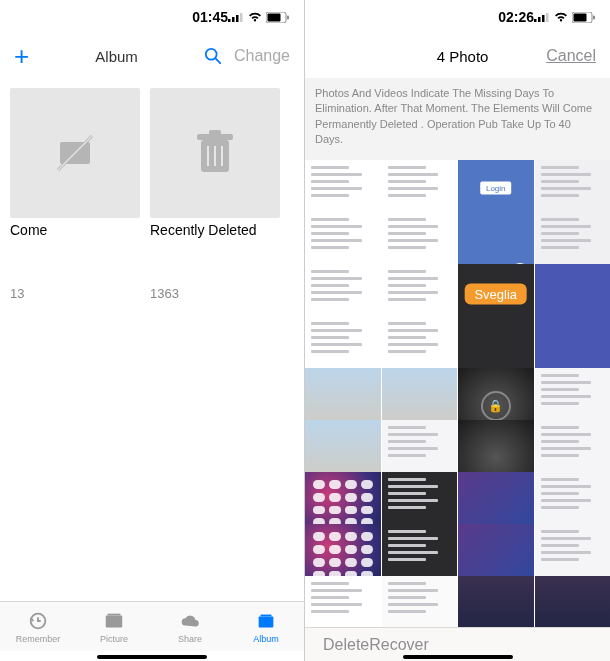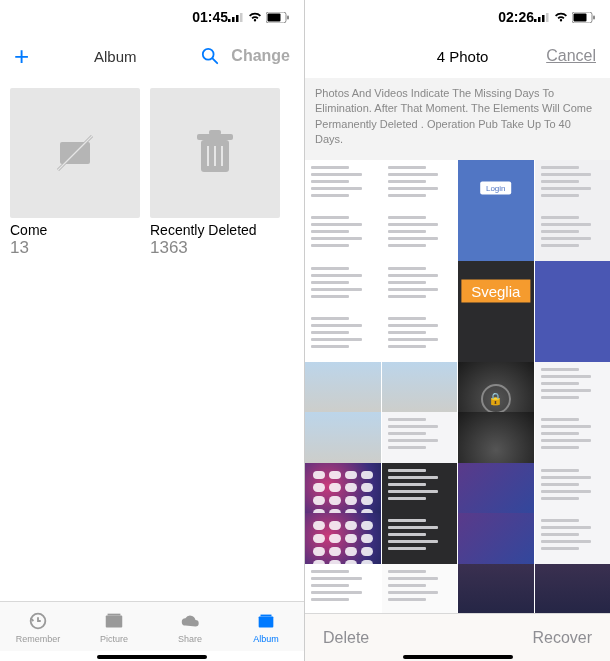--- a/index.html
+++ b/index.html
@@ -6,65 +6,65 @@
   body { width: 610px; height: 661px; display: flex; background: #fff; overflow: hidden; }
   .screen { position: relative; background: #fff; display: flex; flex-direction: column; }
   .screen-left { width: 305px; border-right: 1px solid #ccc; }
   .screen-right { width: 305px; }
   .status-bar { height: 34px; display: flex; justify-content: flex-end; align-items: center; padding: 0 14px; font-size: 14px; font-weight: 600; color: #000; }
   .status-icons { display: flex; gap: 4px; align-items: center; }
   .signal, .wifi, .battery { display: inline-block; }
   .nav-bar { height: 44px; display: flex; align-items: center; justify-content: space-between; padding: 0 14px; }
   .plus-btn { color: #007aff; font-size: 26px; font-weight: 300; }
   .nav-center { flex: 1; text-align: center; font-size: 15px; color: #333; }
-  .nav-right { display: flex; align-items: flex-start; gap: 12px; font-weight: bold; }
+  .nav-right { display: flex; align-items: flex-start; gap: 12px; }
   .search-icon { color: #007aff; width: 18px; height: 18px; }
   .change-btn { color: #aaa; font-size: 16px; }
   .album-grid { display: flex; gap: 10px; padding: 10px; }
   .album { width: 130px; }
   .album-thumb { width: 130px; height: 130px; background: #e6e6e6; border-radius: 2px; display: flex; align-items: center; justify-content: center; }
   .album-title { font-size: 14px; color: #000; margin-top: 4px; }
-  .album-count { font-size: 17px; color: #888; }
+  .album-count { font-size: 13px; color: #888; margin-top: 48px; }
   .tab-bar { position: absolute; bottom: 10px; left: 0; right: 0; height: 50px; border-top: 1px solid #d8d8d8; display: flex; background: #f9f9f9; }
   .tab { flex: 1; display: flex; flex-direction: column; align-items: center; justify-content: center; gap: 2px; font-size: 9px; color: #9a9a9a; }
   .tab.active { color: #007aff; }
   .tab svg { width: 22px; height: 22px; }
   .home-indicator { position: absolute; bottom: 2px; left: 50%; transform: translateX(-50%); width: 110px; height: 4px; background: #000; border-radius: 3px; }
 
   
   .nav-bar-r { height: 44px; display: flex; align-items: center; justify-content: space-between; padding: 0 14px; }
   .photo-count { flex: 1; text-align: center; font-size: 15px; color: #000; padding-left: 60px; }
   .cancel-btn { color: #8e8e93; font-size: 16px; text-decoration: underline; }
   .info-text { padding: 8px 10px 12px; font-size: 11px; color: #888; background: #f3f3f3; line-height: 1.4; }
   .grid { flex: 1; display: grid; grid-template-columns: repeat(4, 1fr); gap: 1px; overflow: hidden; background: #fff; }
   .cell { position: relative; aspect-ratio: 1; background: #ddd; overflow: hidden; }
   .cell-bg { width: 100%; height: 100%; }
   .days { position: absolute; bottom: 2px; left: 4px; right: 2px; font-size: 10px; color: #fff; text-shadow: 0 0 3px rgba(0,0,0,.8); font-weight: 500; white-space: nowrap; overflow: hidden; }
   .check { position: absolute; bottom: 4px; right: 4px; width: 20px; height: 20px; border-radius: 50%; background: #007aff; border: 2px solid #fff; display: flex; align-items: center; justify-content: center; }
   .check::after { content: "✓"; color: #fff; font-size: 12px; font-weight: bold; }
-  .bottom-bar { height: 48px; border-top: 1px solid #d8d8d8; display: flex; justify-content: space-between; align-items: center; padding: 0 18px; background: #faf8f6; }
+  .bottom-bar { height: 34px; border-top: 1px solid #d8d8d8; display: flex; align-items: center; padding: 0 18px; background: #faf8f6; }
   .delete-btn { color: #8e8e93; font-size: 16px; }
   .recover-btn { color: #8e8e93; font-size: 16px; }
 
   
   .tb-list { background: linear-gradient(#fff 0%, #fff 100%); }
   .tb-login { background: #5176c4; }
   .tb-form { background: #f0f0f2; }
   .tb-sveglia { background: #2b2b2d; }
   .tb-post { background: #4a57b3; }
   .tb-sky { background: linear-gradient(#bcd5ea, #d5cabb); }
   .tb-lock { background: radial-gradient(#555, #1a1a1a); }
   .tb-set { background: #f5f5f7; }
   .tb-home { background: radial-gradient(circle at 30% 30%, #c93b7a, #3a2e7c 60%, #102048); }
   .tb-ctrl { background: #2a2a2c; }
   .tb-gradient { background: linear-gradient(135deg, #5a3a8a, #2a4aa0); }
   .tb-cal { background: #fafafa; }
   .tb-widget { background: linear-gradient(#3a3050, #1a2040); }
 
-  .sveglia-lbl { position:absolute; top:40%; left:50%; transform:translate(-50%,-50%); background:#f59b2e; color:#fff; font-size:15px; padding:3px 10px; border-radius:0; }
+  .sveglia-lbl { position:absolute; top:40%; left:50%; transform:translate(-50%,-50%); background:#f59b2e; color:#fff; font-size:13px; padding:3px 10px; border-radius:6px; }
   .login-lbl { position:absolute; top:38%; left:50%; transform:translate(-50%,-50%); background:#fff; color:#5176c4; font-size:8px; padding:2px 6px; border-radius:2px; }
   .fake-lines { position:absolute; top:6px; left:6px; right:6px; }
   .fake-lines div { height:3px; background:#c8c8cc; margin-bottom:4px; border-radius:1px; }
   .fake-lines div:nth-child(odd){ width:60%; }
   .fake-lines div:nth-child(even){ width:80%; }
   .fake-icons { position:absolute; top:8px; left:8px; right:8px; bottom:20px; display:grid; grid-template-columns:repeat(4,1fr); gap:4px; }
   .fake-icons span { background:rgba(255,255,255,.85); border-radius:6px; }
   .lock-circle{ position:absolute; top:50%; left:50%; transform:translate(-50%,-50%); width:30px;height:30px;border:2px solid #888;border-radius:50%; display:flex;align-items:center;justify-content:center;color:#aaa;font-size:12px;}
 </style>
 </head>

